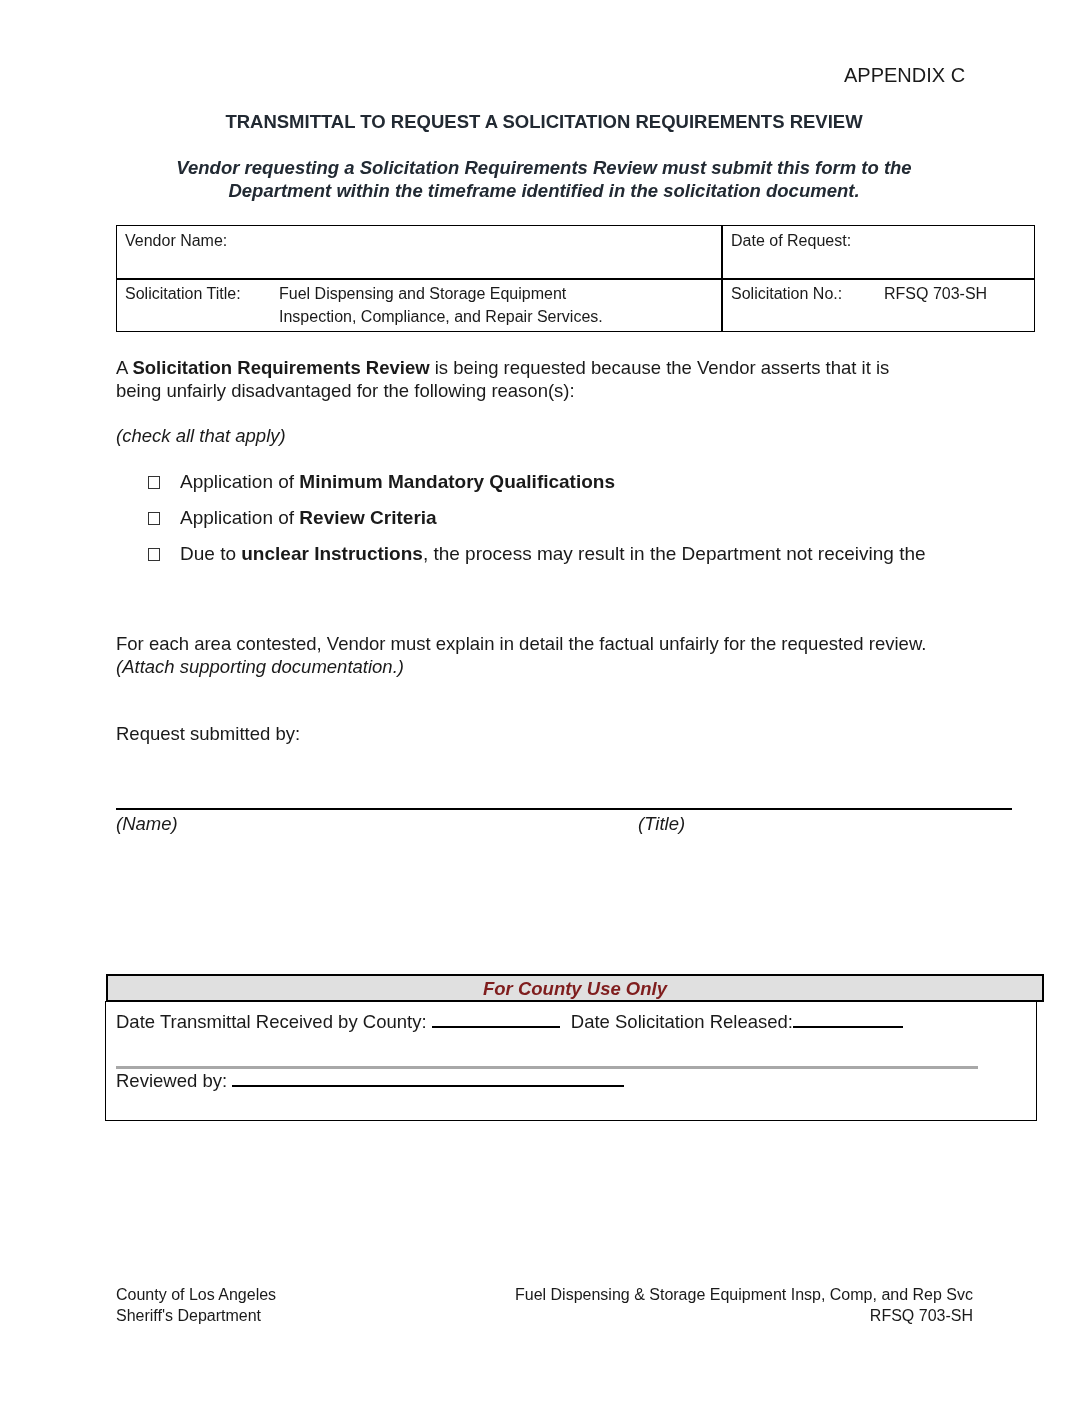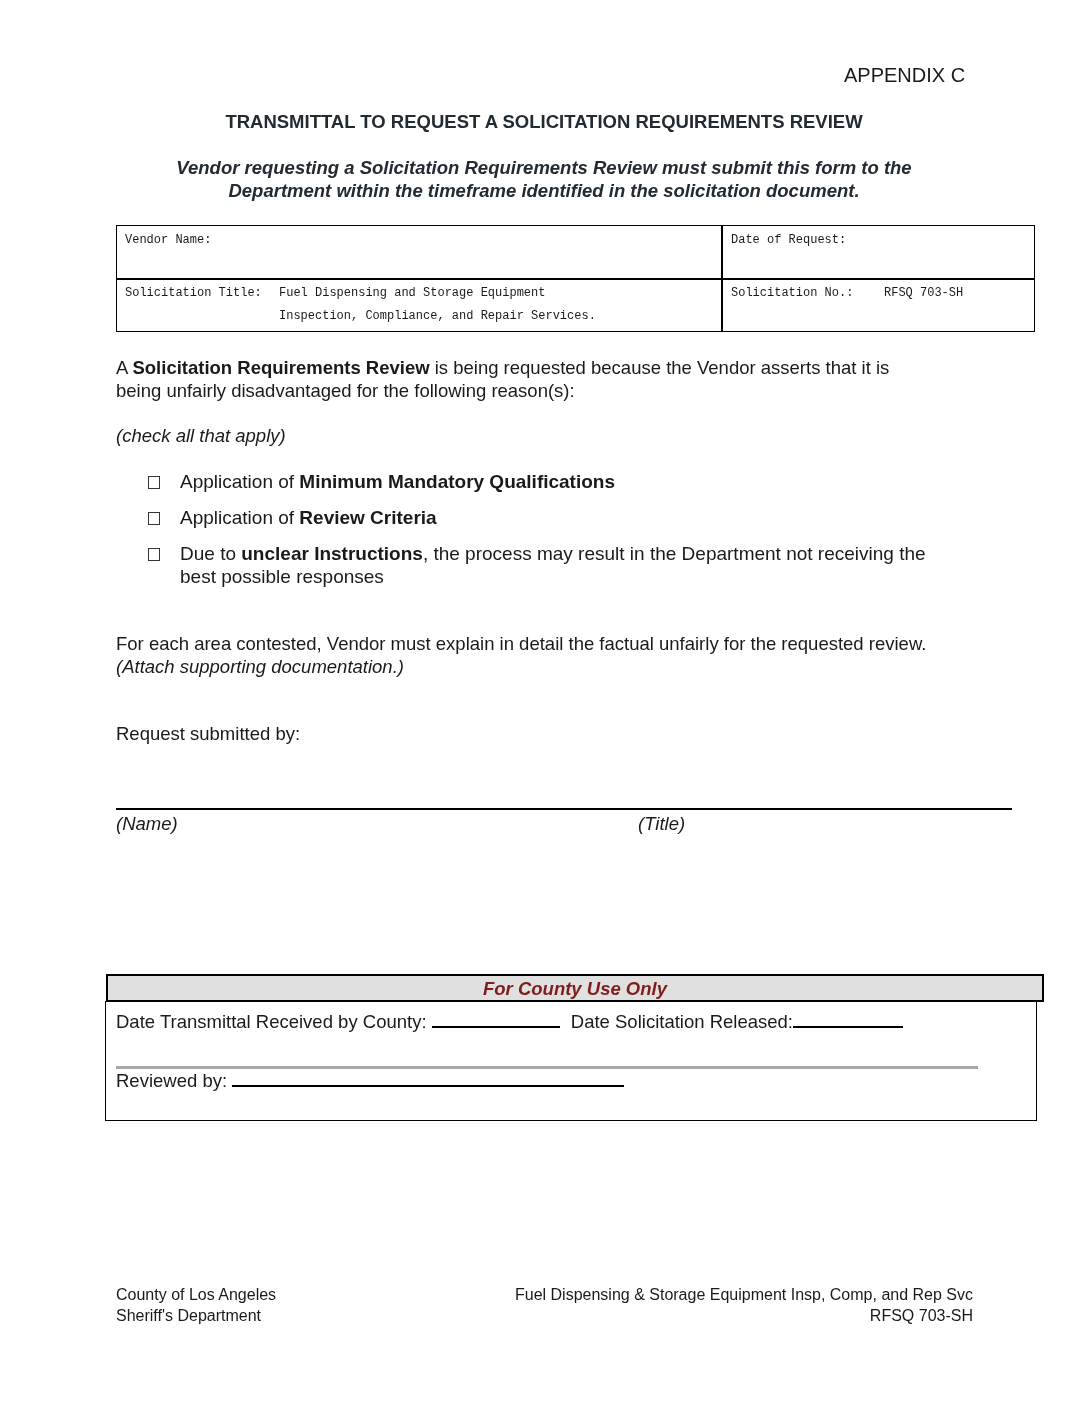--- a/index.html
+++ b/index.html
@@ -10,21 +10,21 @@
   b, .b { font-weight: bold; }
   .i { font-style: italic; }
 
   #appendix { left: 844px; top: 64px; font-size: 20px; }
   #title { left: 0; width: 1088px; top: 111px; text-align: center; font-size: 18.5px; font-weight: bold; color: #222a33; }
   #subtitle { left: 0; width: 1088px; top: 156px; text-align: center; font-size: 18.5px; line-height: 23px; font-weight: bold; font-style: italic; color: #222a33; }
 
   #info-table { left: 116px; top: 225px; width: 919px; height: 107px; border: 1.5px solid #000; box-sizing: border-box; }
   .vline { position: absolute; left: 604px; top: 0; bottom: 0; width: 1.5px; background: #000; }
   .hline { position: absolute; left: 0; right: 0; top: 52px; height: 1.5px; background: #000; }
-  .cell { position: absolute; font-size: 12px; line-height: 23px; font-family: Liberation Mono, monospace; }
+  .cell { position: absolute; font-size: 16px; line-height: 23px; }
 
   .cb { position: absolute; left: 148px; width: 10px; height: 11px; border: 1px solid #333; }
   .cbl { position: absolute; left: 180px; font-size: 19px; line-height: 23px; }
 
   #sig-line { left: 116px; top: 808px; width: 896px; height: 2px; background: #000; }
 
   #county-header { left: 106px; top: 974px; width: 938px; height: 28px; background: #e0e0e0; border: 2px solid #000; box-sizing: border-box; text-align: center; font-size: 18.5px; line-height: 25px; font-style: italic; font-weight: bold; color: #7f1d1d; }
   #county-box { left: 105px; top: 1001px; width: 932px; height: 120px; border: 1.5px solid #000; border-top: none; box-sizing: border-box; }
   .uline { display: inline-block; border-bottom: 2px solid #000; height: 18px; vertical-align: baseline; }
   #gray-sep { left: 116px; top: 1066px; width: 862px; height: 3px; background: #a8a8a8; }
@@ -65,21 +65,20 @@
 
 <div class="cb" style="top:476px;"></div>
 <div class="cbl" style="top:470px;"><span>Application of </span><b>Minimum Mandatory Qualifications</b></div>
 
 <div class="cb" style="top:512px;"></div>
 <div class="cbl" style="top:506px;"><span>Application of </span><b>Review Criteria</b></div>
 
 <div class="cb" style="top:548px;"></div>
 <div class="cbl" style="top:542px;">
   <div><span>Due to </span><b>unclear Instructions</b><span>, the process may result in the Department not receiving the</span></div>
-  <div>best possible responses</div>
 </div>
 
 <div class="abs t18" style="left:116px; top:632px;">
   <div>For each area contested, Vendor must explain in detail the factual unfairly for the requested review.</div>
   <div class="i">(Attach supporting documentation.)</div>
 </div>
 
 <div class="abs t18" style="left:116px; top:722px;">Request submitted by:</div>
 <div class="abs" id="sig-line"></div>
 <div class="abs t18 i" style="left:116px; top:812px;">(Name)</div>

